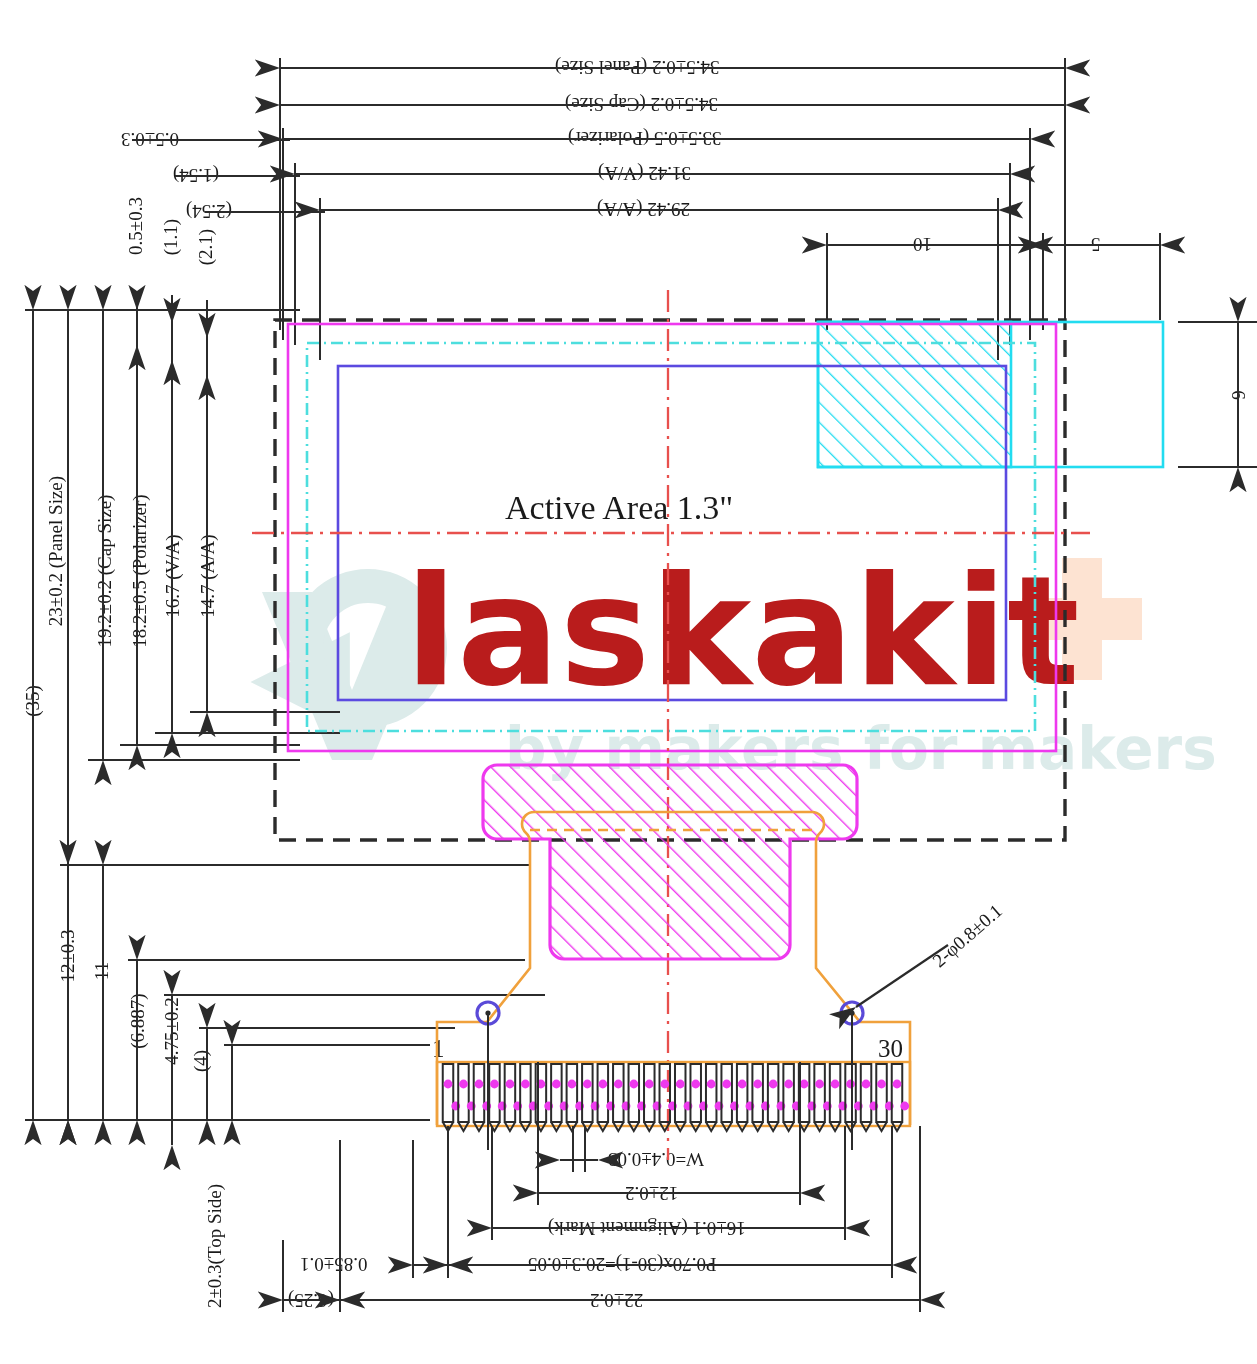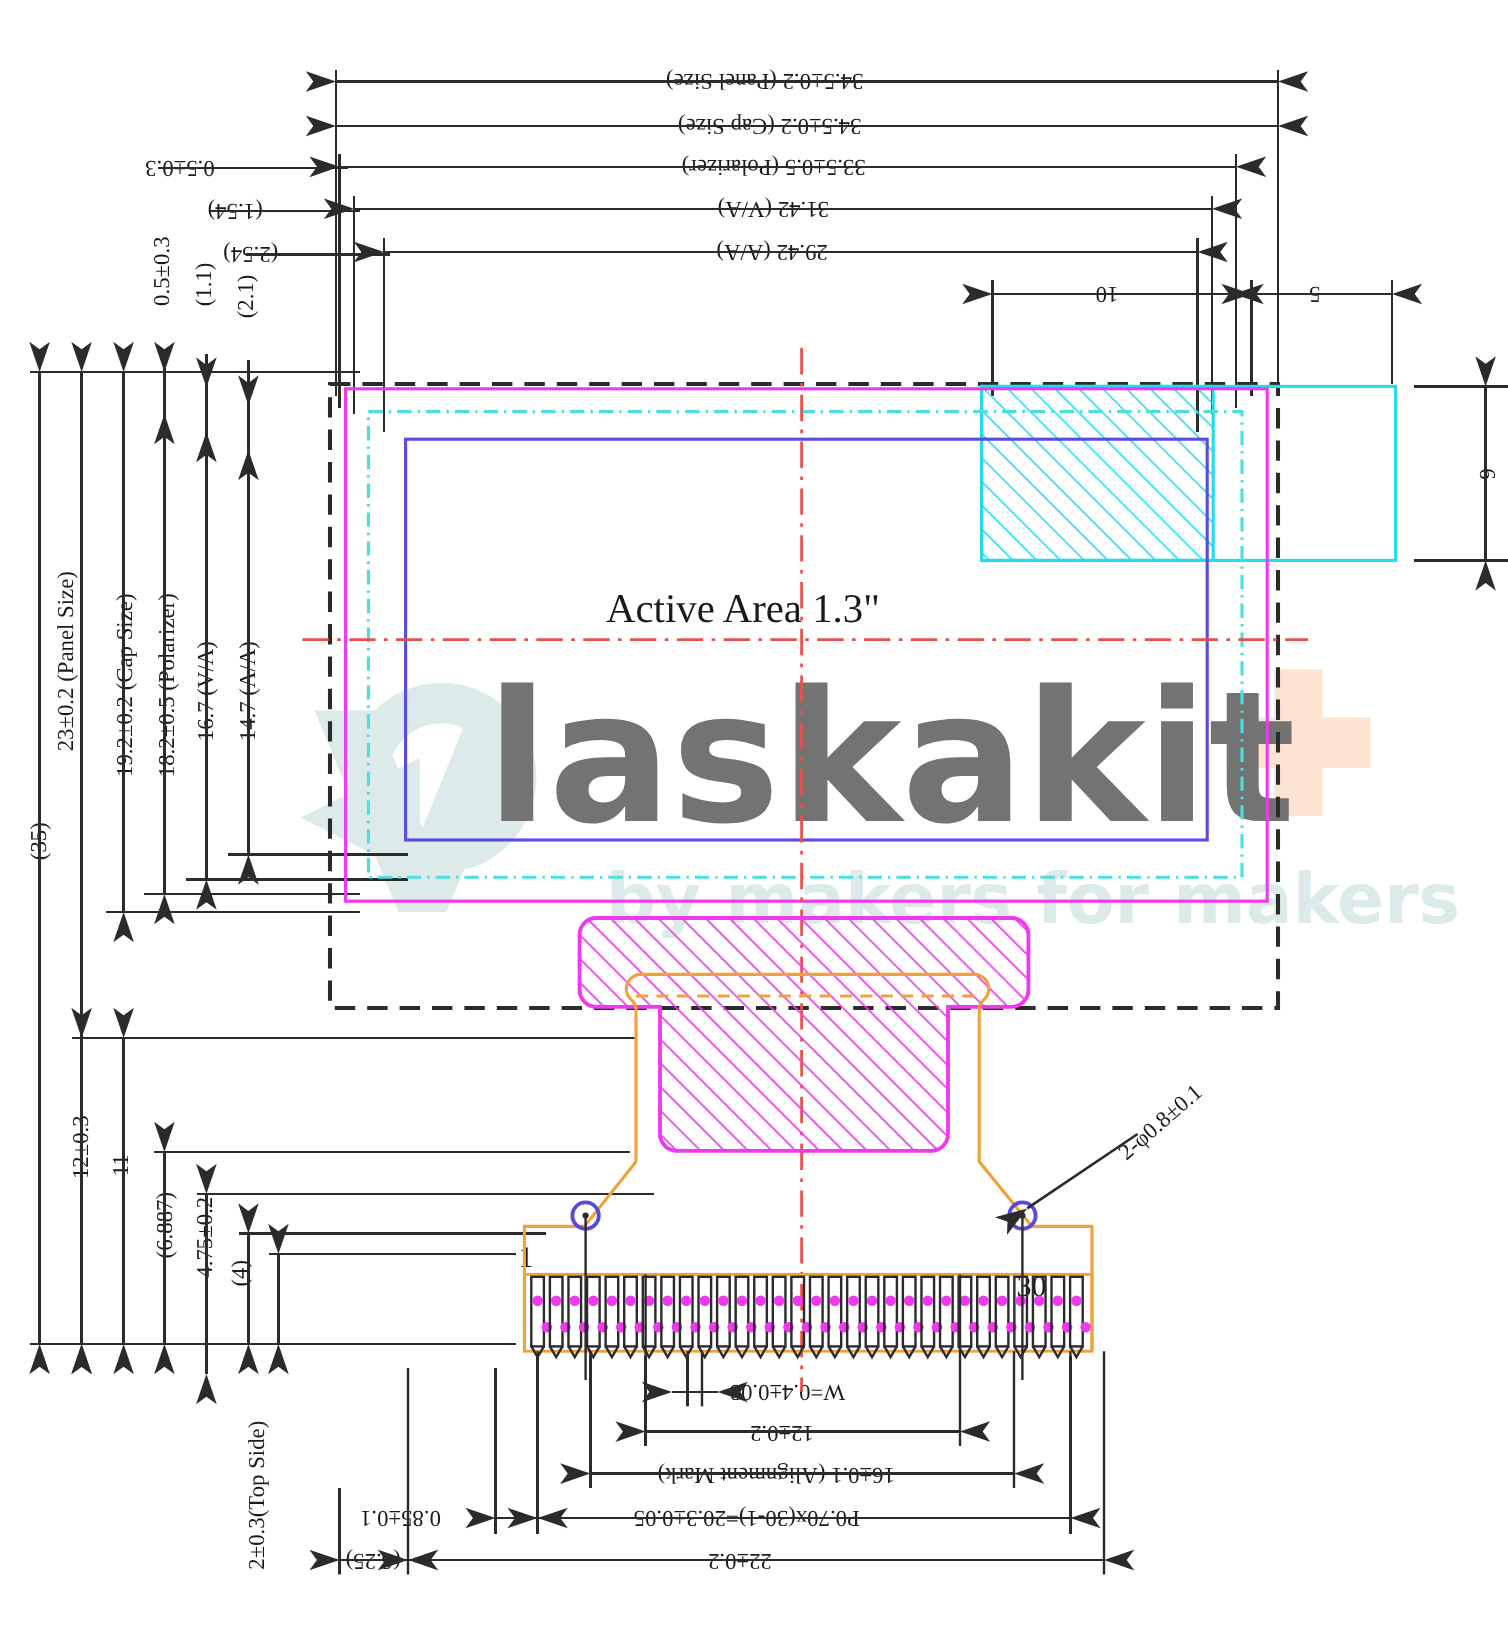--- a/index.html
+++ b/index.html
@@ -28,21 +28,21 @@
 
   <svg width="1257" height="1364" style="z-index:0">
     <g opacity="1">
       <path d="M262 592 L312 592 L352 690 L392 592 L442 592 L372 760 L332 760 Z" fill="#dcebea"></path>
       <circle cx="368" cy="648" r="62" fill="none" stroke="#dcebea" stroke-width="34"></circle>
     </g>
 
     <path d="M1062 558 h40 v40 h40 v42 h-40 v40 h-40 v-40 h-40 v-42 h40 z" fill="#fde3d2"></path>
   </svg>
 
-  <div class="wm" style="left:405px;top:556px;font-size:152px;color:#737373;line-height:1;text-align:right;">laskakit</div>
+  <div class="wm" style="left:405px;top:556px;font-size:152px;color:#b91c1c;line-height:1;text-align:right;">laskakit</div>
   <div class="wm" style="left:505px;top:720px;font-size:58px;color:#dcebea;line-height:1;">by makers for makers</div>
 
   <svg width="1257" height="1364" style="z-index:2">
     <defs>
       <pattern id="hatchCyan" width="14" height="14" patternTransform="rotate(-45)" patternUnits="userSpaceOnUse">
         <line x1="0" y1="0" x2="0" y2="14" stroke="#22dcf0" stroke-width="2.6"></line>
       </pattern>
       <pattern id="hatchMag" width="14" height="14" patternTransform="rotate(-45)" patternUnits="userSpaceOnUse">
         <line x1="0" y1="0" x2="0" y2="14" stroke="#ee39ee" stroke-width="2.8"></line>
       </pattern>
@@ -370,15 +370,15 @@
   <div class="lbl r180" style="left:528px;top:1253px;">P0.70x(30-1)=20.3±0.05</div>
   <div class="lbl r180" style="left:590px;top:1289px;">22±0.2</div>
   <div class="lbl r180" style="left:300px;top:1253px;">0.85±0.1</div>
   <div class="lbl r180" style="left:288px;top:1289px;">(6.25)</div>
 
   <div class="lbl rotdiag" style="left:880px;top:925px;width:175px;text-align:center;">2-φ0.8±0.1</div>
 
   <div class="lbl big" style="left:505px;top:489px;">Active Area 1.3"</div>
 
   <div class="lbl pinnum" style="left:432px;top:1035px;">1</div>
-  <div class="lbl pinnum" style="left:847px;top:1035px;margin-top:24px;">30</div>
+  <div class="lbl pinnum" style="left:878px;top:1035px;">30</div>
 
 </div>
 
 </body></html>

